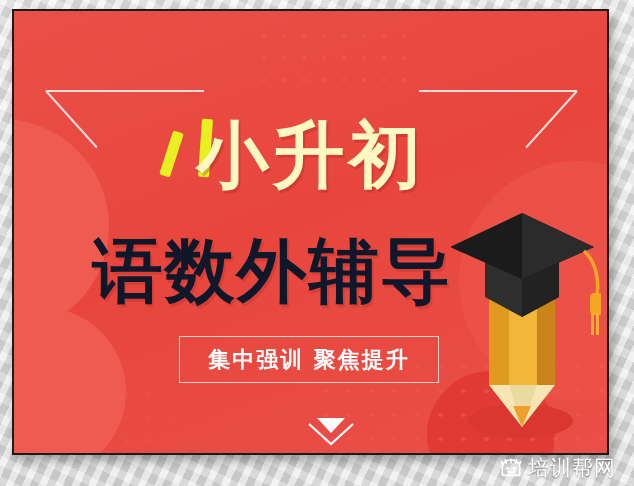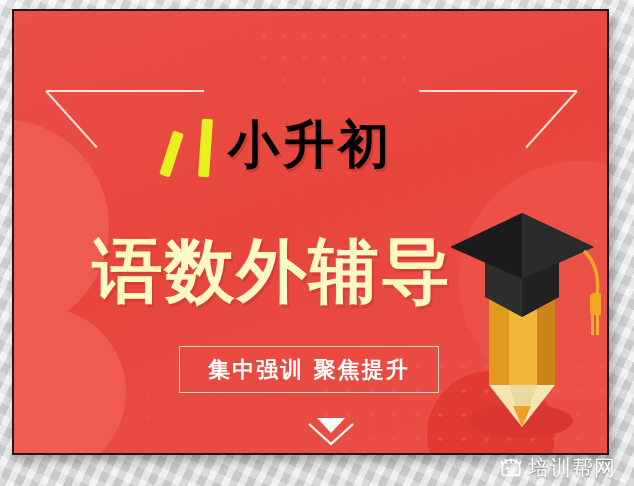--- a/index.html
+++ b/index.html
@@ -76,35 +76,35 @@
   
   .slash{position:absolute;background:#e9f021;border-radius:2px;}
   .slash.s1{left:152px;top:120px;width:11px;height:46px;transform:rotate(18deg);}
   .slash.s2{left:186px;top:108px;width:11px;height:58px;transform:rotate(4deg);}
 
   
   .cn{font-family:"DejaVu Sans","Liberation Sans",sans-serif;font-weight:bold;white-space:nowrap;}
 
   #title-main{
     position:absolute;left:0;right:0;top:108px;text-align:center;
-    font-size:51px;line-height:1;letter-spacing:4px;
-    color:#000000;
+    font-size:72px;line-height:1;letter-spacing:4px;
+    color:#fef9c3;
     text-shadow:2px 3px 0 rgba(150,30,22,.28);
   }
   #title-sub{
     position:absolute;left:0;right:0;top:225px;text-align:center;
     font-size:70px;line-height:1;letter-spacing:2px;
-    color:#fef9c3;
+    color:#0f172a;
     text-shadow:2px 3px 0 rgba(150,30,22,.22);
     padding-right:76px;
   }
 
   
   #slogan-box{
-    position:absolute;left:165px;top:335px;width:260px;height:47px;
+    position:absolute;left:165px;top:325px;width:260px;height:47px;
     border:1.6px solid #f6cfcb;box-sizing:border-box;
     display:flex;align-items:center;justify-content:center;
   }
   #slogan-text{
     font-size:22px;color:#ffffff;letter-spacing:2px;font-weight:bold;
   }
 
   
   #arrow{position:absolute;left:289px;top:399px;width:56px;height:40px;}
 

